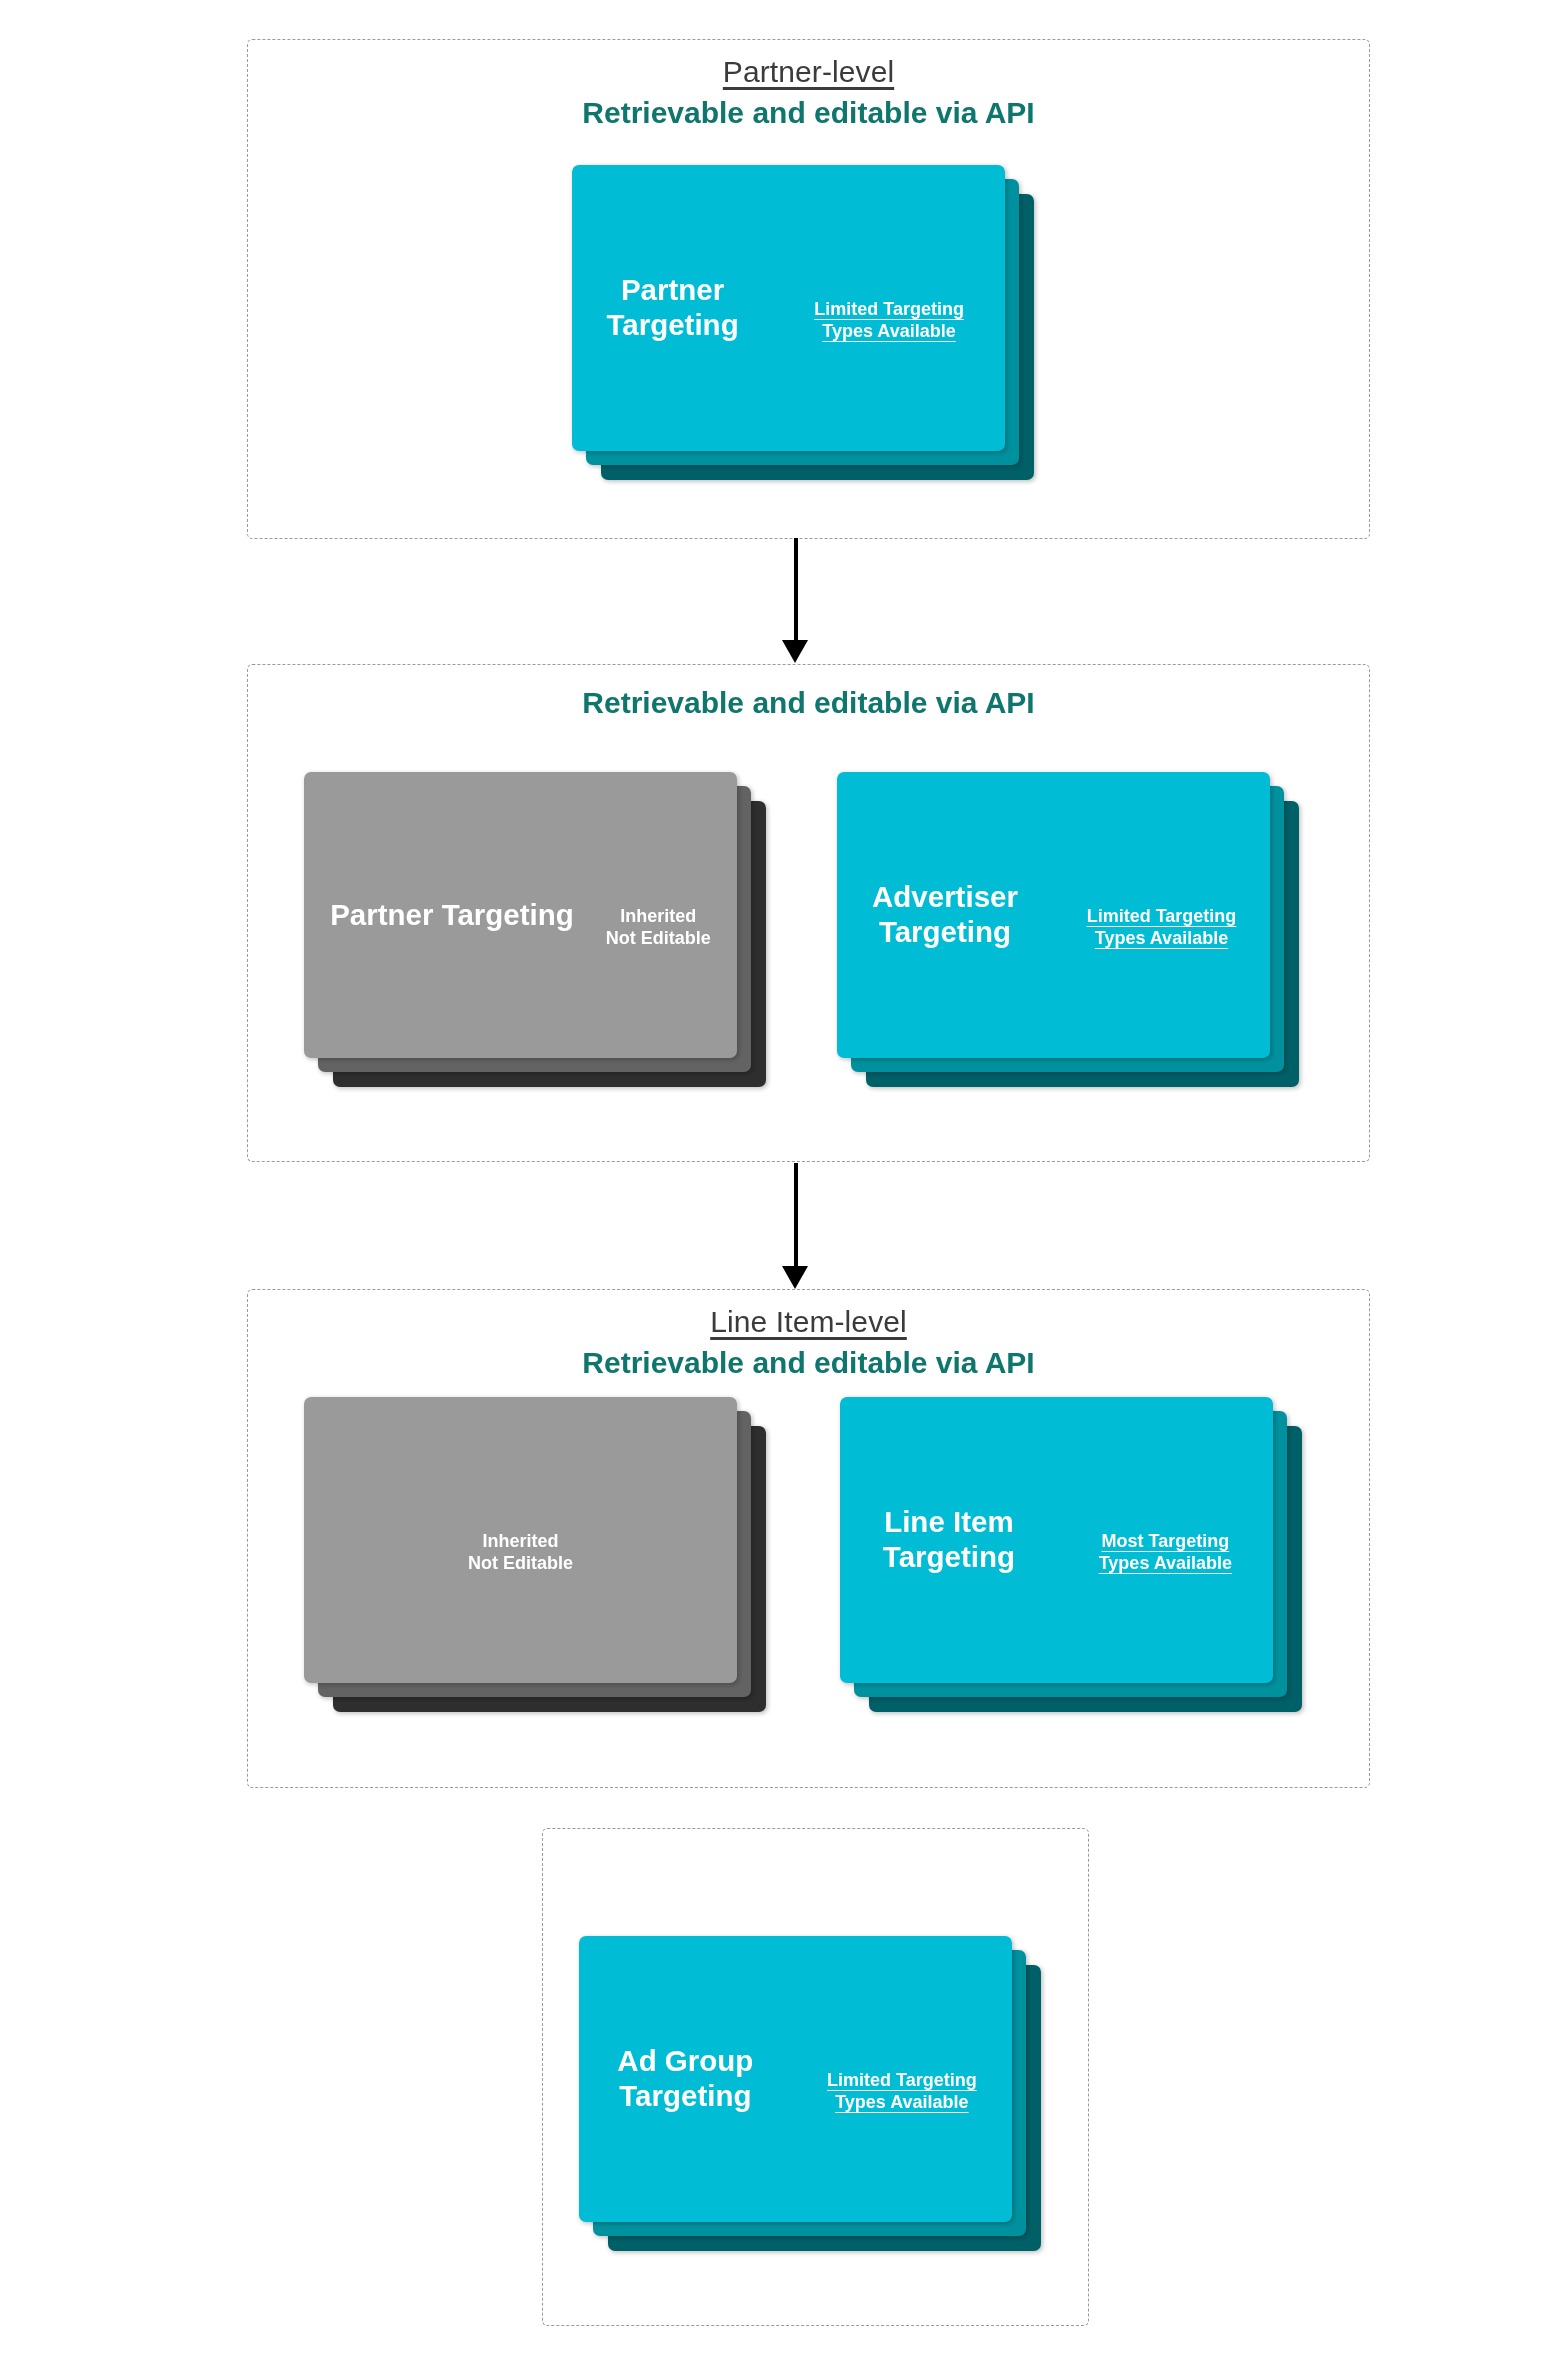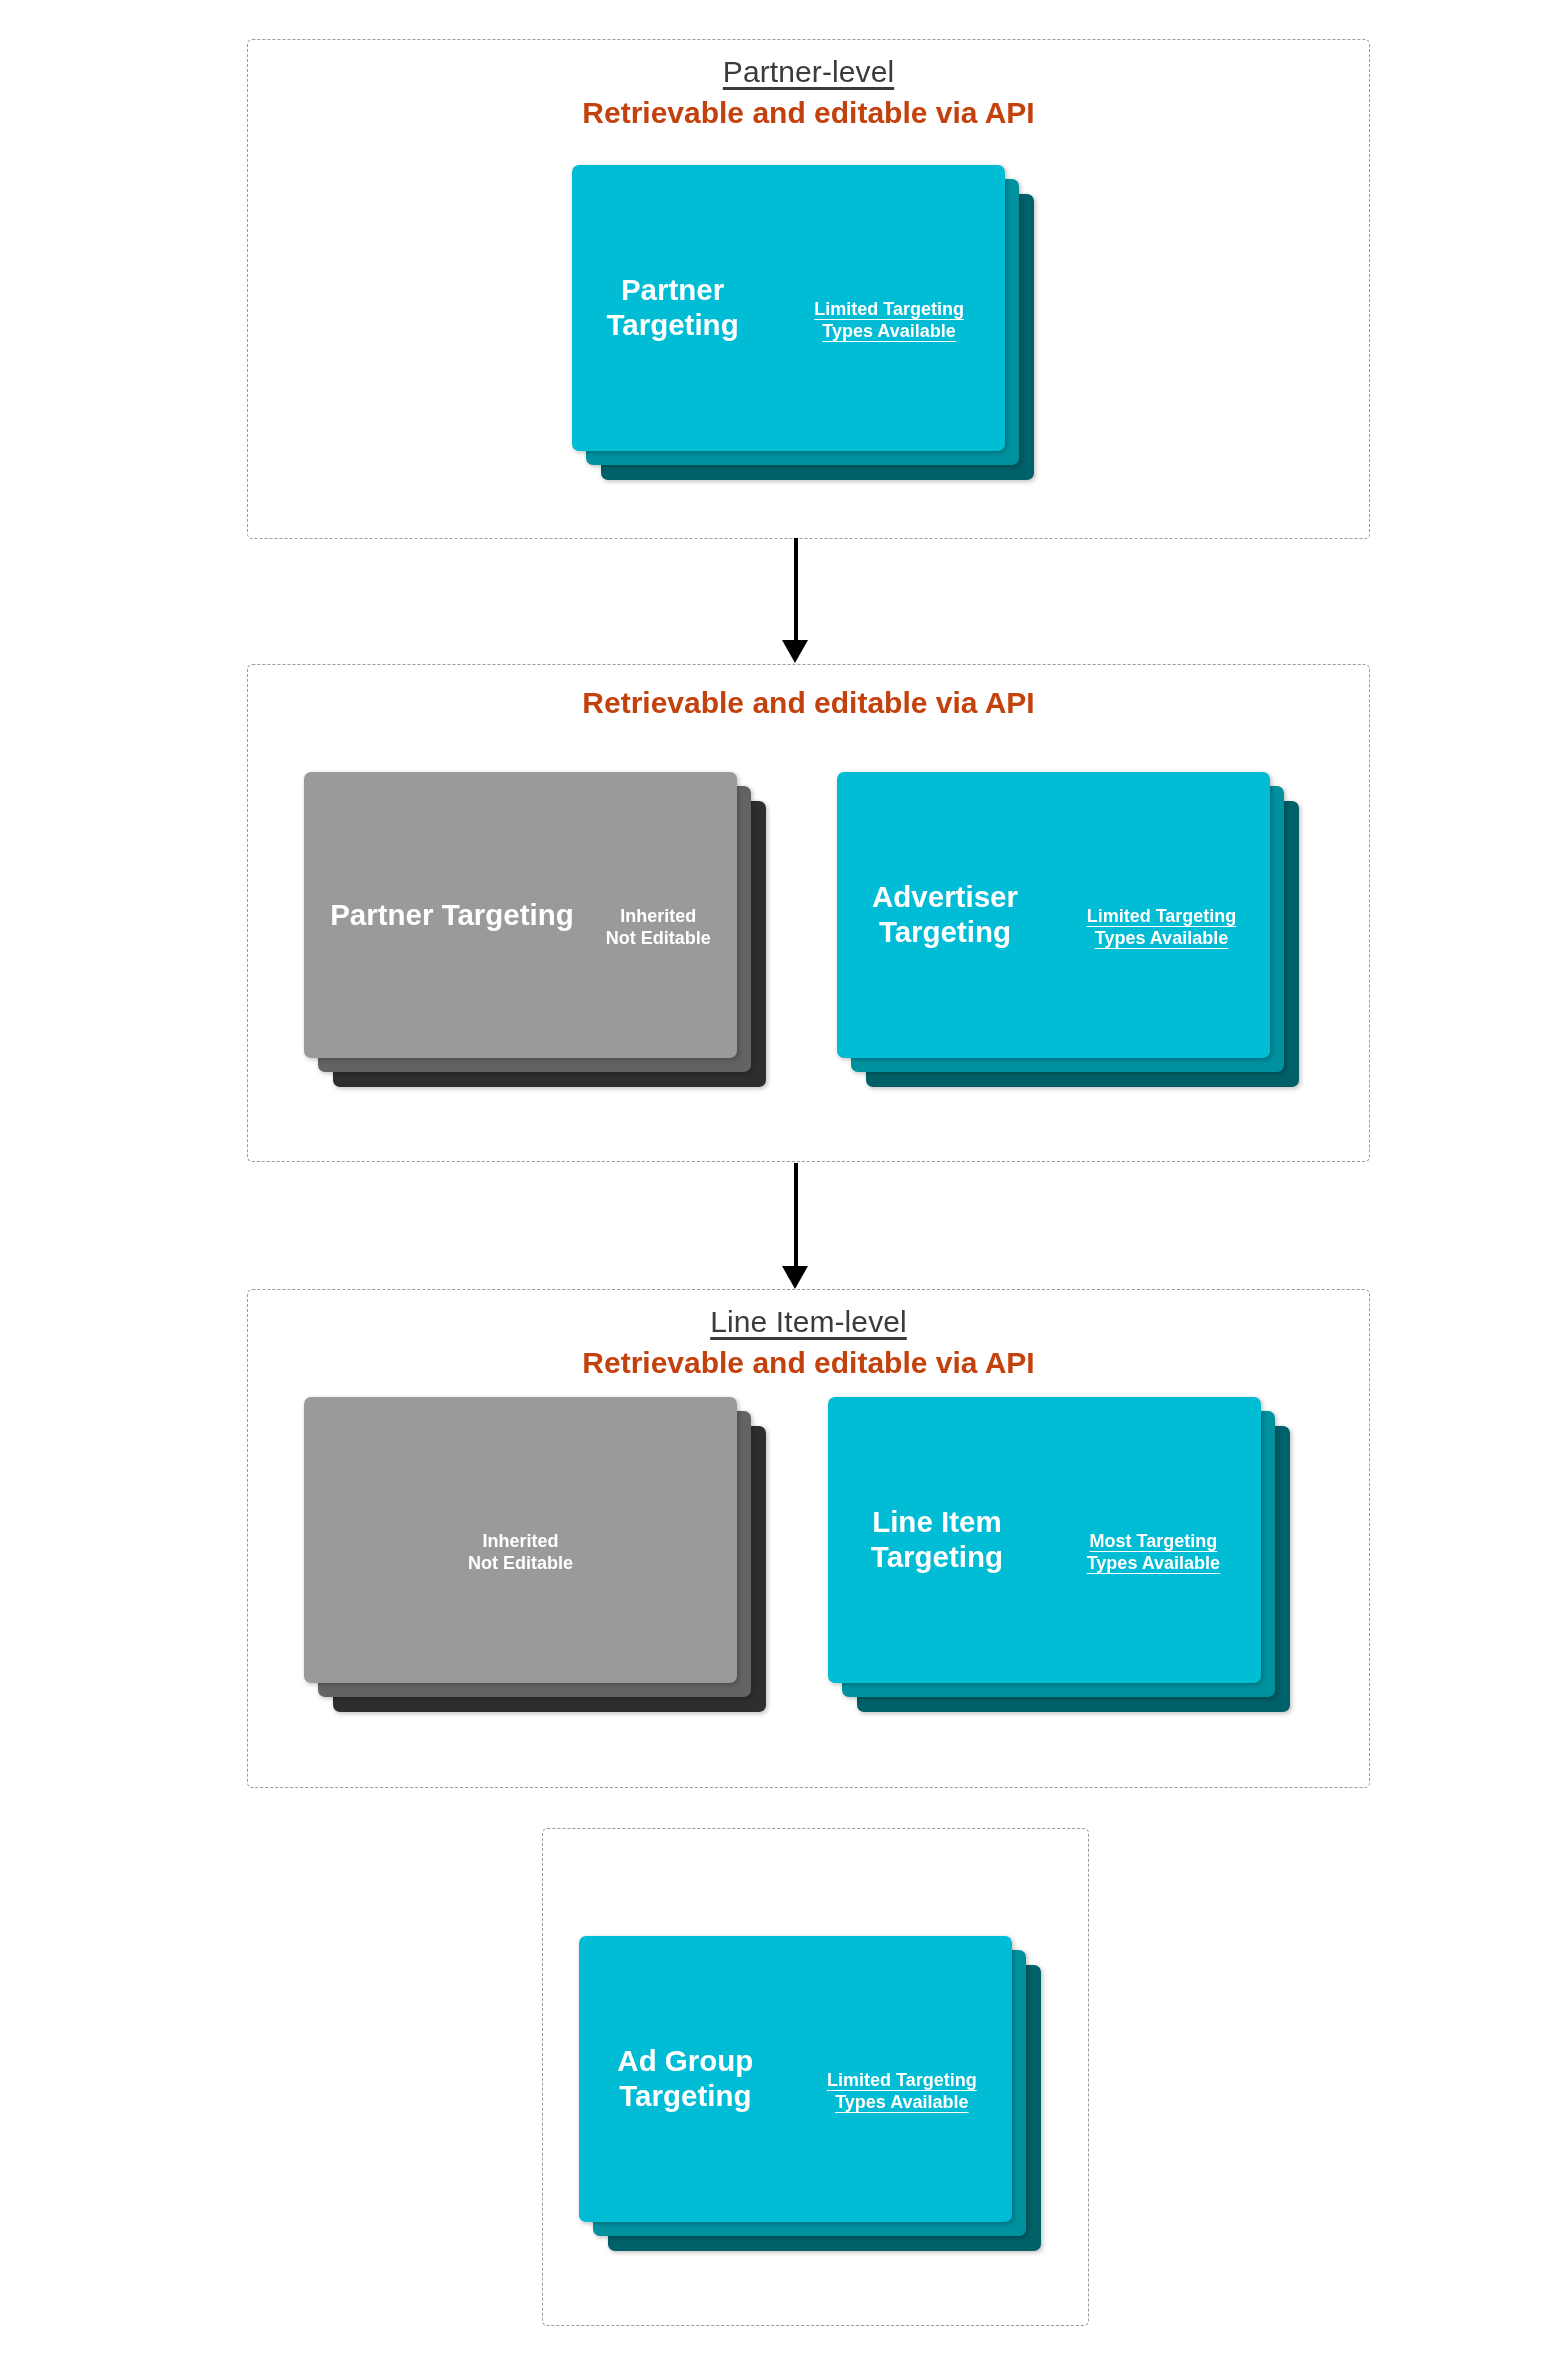--- a/index.html
+++ b/index.html
@@ -38,21 +38,21 @@
     font-weight: 400;
     color: #3b3b3b;
     text-decoration: underline;
     text-underline-offset: 4.5px;
     letter-spacing: 0.1px;
   }
   .level-sub {
     display: block;
     font-size: 30px;
     font-weight: 700;
-    color: #c2410c;
+    color: #0f766e;
     margin-top: 5.4px;
   }
   .level-sub.alert { color: #fb1700; }
 
   
   .card-stack {
     position: absolute;
   }
   .card-layer {
     position: absolute;
@@ -187,21 +187,21 @@
 
     <div class="card-stack grey" style="left:56px; top:107px; width:469px; height:321px;">
       <div class="card-layer back" style="width:433px;height:286px;"></div>
       <div class="card-layer mid" style="width:433px;height:286px;"></div>
       <div class="card-layer front" style="width:433px;height:286px;">
         <div class="card-note" style="white-space:pre-line;">Inherited
 Not Editable</div>
       </div>
     </div>
 
-    <div class="card-stack cyan" style="left:580px; top:107px; width:469px; height:321px;">
+    <div class="card-stack cyan" style="left:592px; top:107px; width:469px; height:321px;">
       <div class="card-layer back" style="width:433px;height:286px;"></div>
       <div class="card-layer mid" style="width:433px;height:286px;"></div>
       <div class="card-layer front" style="width:433px;height:286px;">
         <div class="card-title">Line Item Targeting</div>
         <div class="card-note underlined">Most Targeting Types Available</div>
       </div>
     </div>
   </div>
 
   <div class="level-box" style="left:532px; top:1828px; width:547px; height:498px;">

